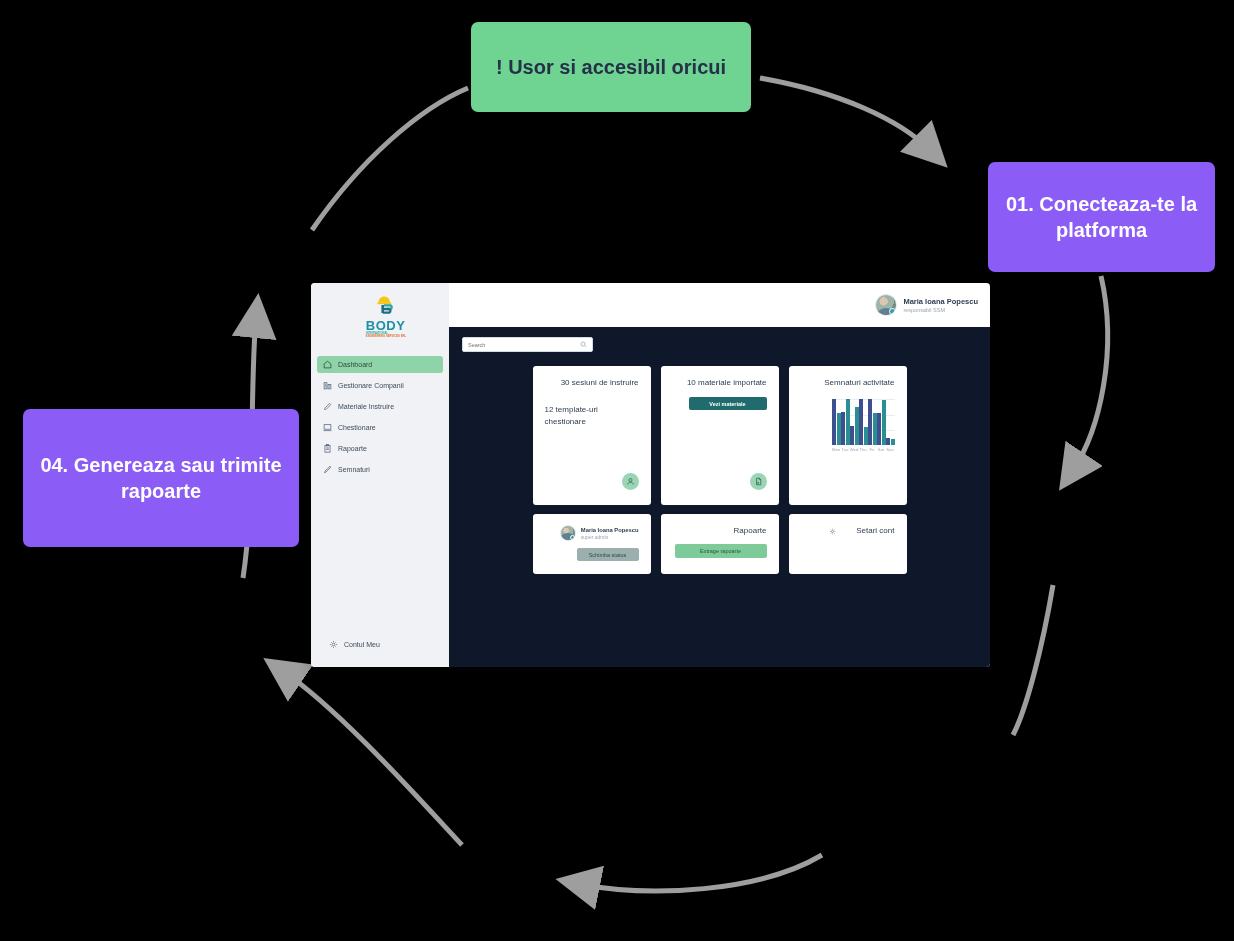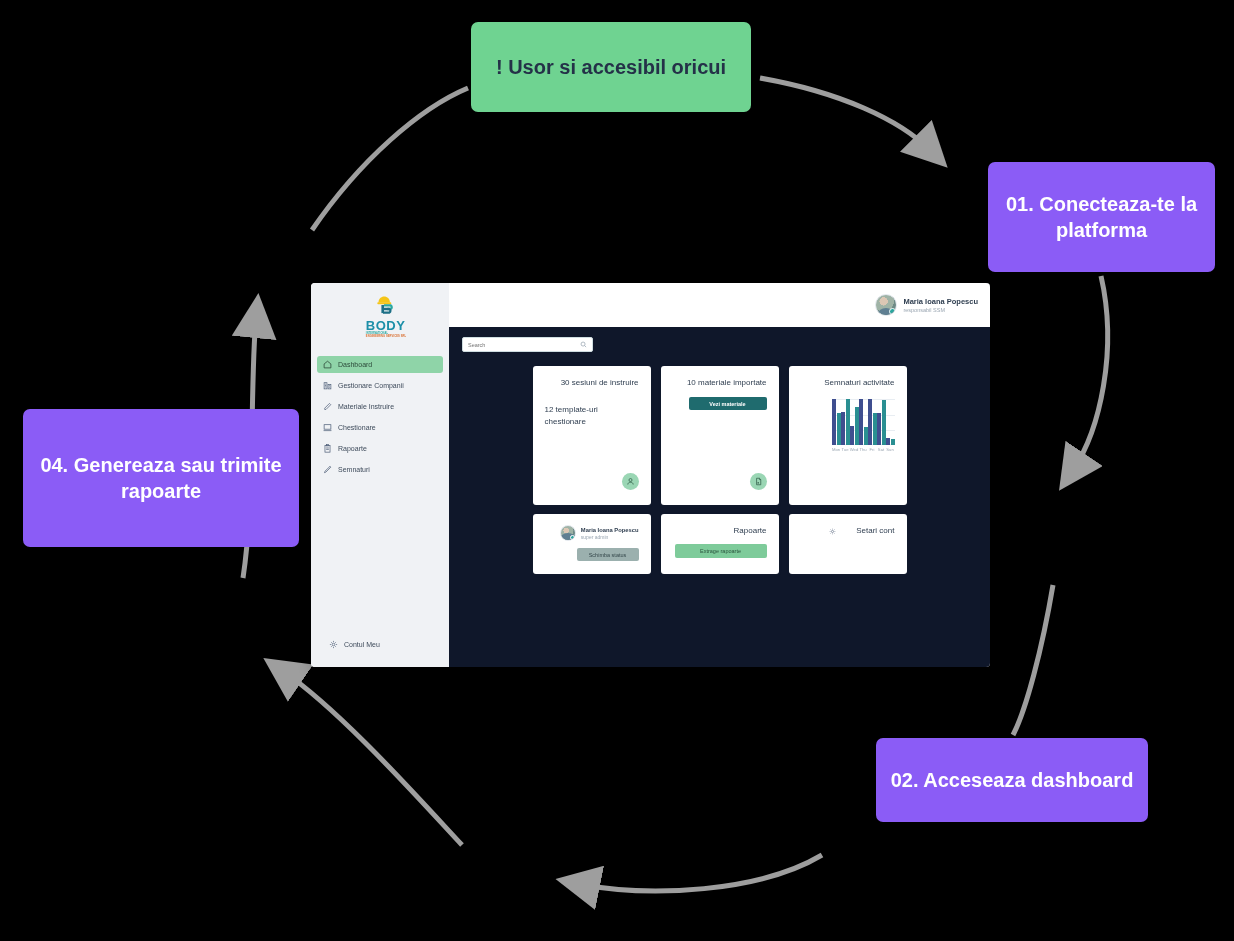--- a/index.html
+++ b/index.html
@@ -183,23 +183,20 @@
     <path d="M243,578 C255,500 250,380 256,318" fill="none" stroke="#9e9e9e" stroke-width="5" marker-end="url(#ah)"></path>
 
     <path d="M312,230 C360,160 420,108 468,88" fill="none" stroke="#9e9e9e" stroke-width="5"></path>
   </svg>
 
   <div class="callout green" id="callout-top">
     <span>! Usor si accesibil oricui</span>
   </div>
   <div class="callout teal" id="callout-01">
     <span>01. Conecteaza-te la platforma</span>
-  </div>
-  <div class="callout teal" id="callout-02">
-    <span>02. Acceseaza dashboard</span>
   </div>
   <div class="callout teal" id="callout-04">
     <span>04. Genereaza sau trimite rapoarte</span>
   </div>
 
   <div id="app">
 
     <div id="sidebar">
       <div id="logo-wrap">
         <span class="logo-mark">

